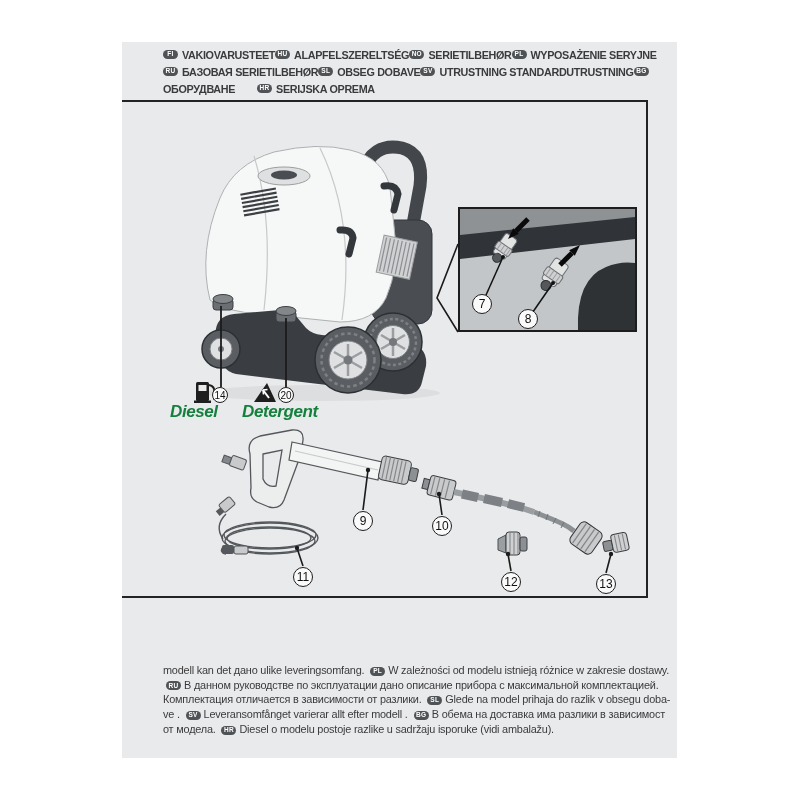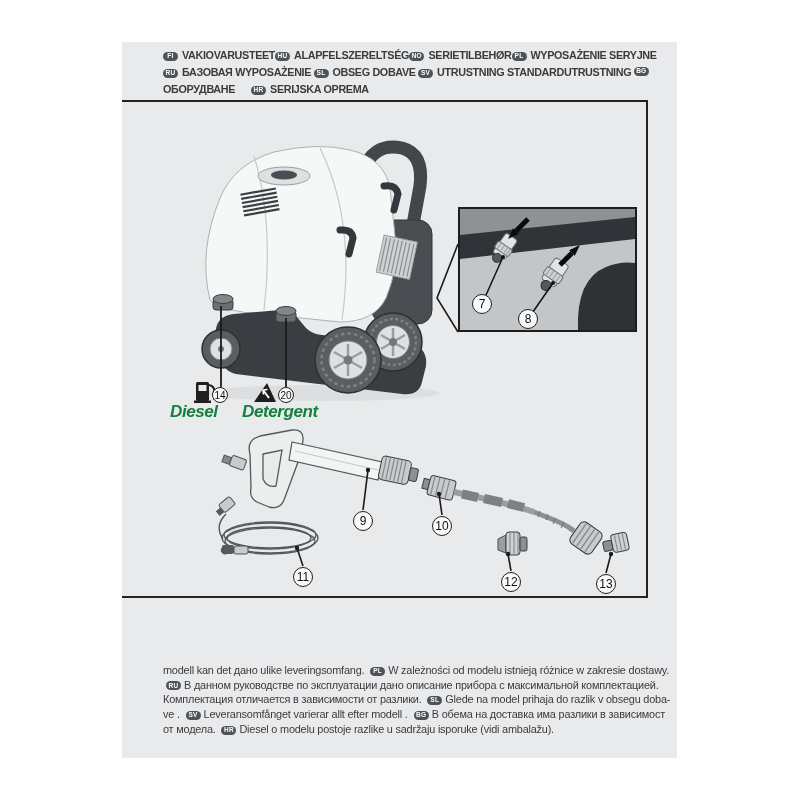--- a/index.html
+++ b/index.html
@@ -5,22 +5,22 @@
   html,body{margin:0;padding:0;background:#fff}
   .page{position:relative;width:800px;height:800px;background:#ffffff;overflow:hidden;
         font-family:"Liberation Sans",sans-serif}
   .panel{position:absolute;left:122px;top:42px;width:555px;height:716px;background:#e9eaec}
 
   
   .header{position:absolute;left:41px;top:4px;width:486px;color:#3b3b3c}
   .h-line{display:flex;align-items:center;height:17px;font-weight:bold;font-size:10.8px;
           letter-spacing:-0.35px;white-space:nowrap}
   .h-line.spread{justify-content:space-between}
-  .h-line.start{justify-content:flex-start;gap:16px}
-  .h-item{display:inline-flex;align-items:flex-end;gap:4px}
+  .h-line.start{justify-content:flex-start;gap:22px}
+  .h-item{display:inline-flex;align-items:center;gap:4px}
   .badge{display:inline-flex;align-items:center;justify-content:center;min-width:10px;height:9px;
          padding:0 2.5px;border-radius:6px;background:#505356;color:#fff;font-size:6.5px;
          font-weight:bold;letter-spacing:.3px;line-height:1;font-style:normal}
 
   
   .frame{position:absolute;left:0;top:58px;width:526px;height:498px;box-sizing:border-box;
          border-top:2px solid #232323;border-right:2px solid #232323;border-bottom:2px solid #232323}
   .frame svg.main{position:absolute;left:0;top:0;z-index:1}
   .inset{position:absolute;left:336px;top:105px;width:179px;height:125px;box-sizing:border-box;
          border:2px solid #1d1d1d;background:#c3c6c8;z-index:2}
@@ -62,21 +62,21 @@
             <span>SERIETILBEHØR</span>
           </span>
           <span class="h-item">
             <span class="badge">PL</span>
             <span>WYPOSAŻENIE SERYJNE</span>
           </span>
         </div>
         <div class="h-line spread">
           <span class="h-item">
             <span class="badge">RU</span>
-            <span>БАЗОВАЯ WYPOSAŻENIE</span>
+            <span>БАЗОВАЯ SERIETILBEHØR</span>
           </span>
           <span class="h-item">
             <span class="badge">SL</span>
             <span>OBSEG DOBAVE</span>
           </span>
           <span class="h-item">
             <span class="badge">SV</span>
             <span>UTRUSTNING STANDARDUTRUSTNING</span>
           </span>
           <span class="h-item">

